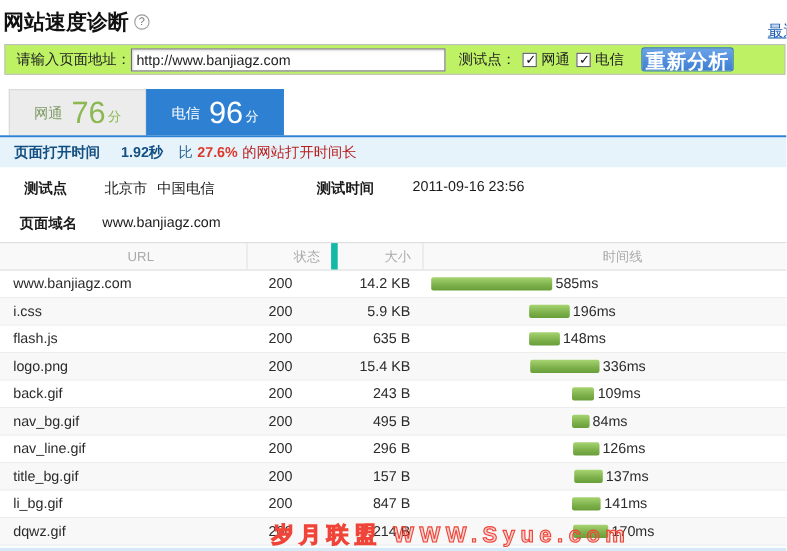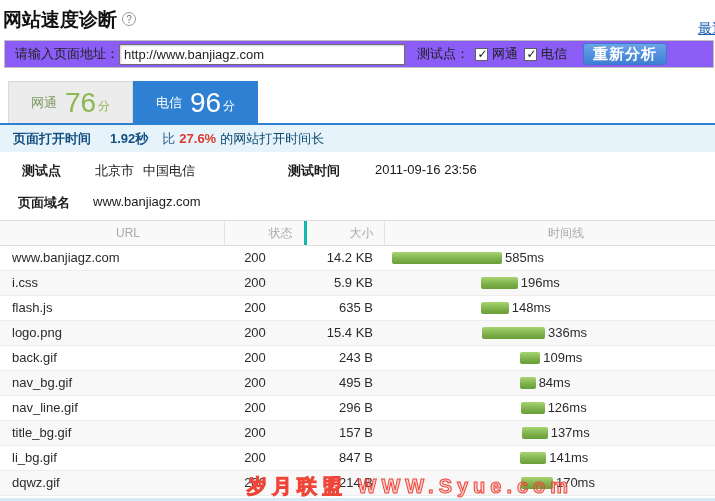--- a/index.html
+++ b/index.html
@@ -14,64 +14,64 @@
   
   .hdr { position:absolute; top:0; left:0; width:715px; height:38px; }
   .title { position:absolute; left:3px; top:7px; font-size:19px; font-weight:bold; color:#111; }
   .help { display:inline-block; width:14px; height:14px; border:1px solid #9a9a9a; border-radius:50%;
           font-size:10px; font-weight:normal; color:#777; text-align:center; line-height:13px;
           vertical-align:3px; margin-left:5px; }
   .toplink { position:absolute; left:698px; top:20px; font-size:14px; color:#1559b0;
              text-decoration:underline; white-space:nowrap; }
   
   .qbar { position:absolute; top:40px; left:4px; width:710px; height:28px;
-          background:#8b5cf6; border:1px solid #c0c0c0; display:flex; align-items:center; }
+          background:#bef264; border:1px solid #c0c0c0; display:flex; align-items:center; }
   .qlabel { margin-left:10px; font-size:13px; color:#222; }
   .qinput { width:286px; height:21px; border:1px solid #6e6e6e; background:#fff;
             box-shadow: inset 1px 1px 2px rgba(0,0,0,.18); font-size:13px; padding:0 4px;
             font-family:"Liberation Sans","DejaVu Sans",sans-serif; color:#222; }
   .tplabel { margin-left:12px; font-size:13px; }
   .cbwrap { display:flex; align-items:center; margin-left:6px; font-size:13px; }
   .cb { display:inline-block; width:13px; height:13px; background:#fff; border:1px solid #5f5f5f;
         margin-right:4px; position:relative; font-size:12px; line-height:11px; text-align:center;
         font-weight:bold; color:#111; }
   .cb.on::after { content:"\2713"; position:absolute; left:0; top:0; width:13px; }
   .btn { margin-left:16px; width:84px; height:22px; border:1px solid #3c79c8; border-radius:3px;
-         background:linear-gradient(180deg,#6aa3e8,#3d7fd4); color:#fff; font-size:15px;
+         background:linear-gradient(180deg,#6aa3e8,#3d7fd4); color:#fff; font-size:18px;
          font-weight:bold; letter-spacing:1px; cursor:pointer;
          font-family:"Liberation Sans","DejaVu Sans",sans-serif; }
   
   .tabs { position:absolute; top:81px; left:8px; display:flex; }
   .tab { width:125px; height:42px; display:flex; align-items:center; justify-content:center;
          background:#ececec; border:1px solid #d9d9d9; border-bottom:none; cursor:pointer; }
   .tab .carrier { font-size:13px; color:#7e9a64; margin-right:8px; }
   .tab .score { font-size:28px; color:#8cb852; line-height:1; }
   .tab .unit { font-size:12px; color:#8cb852; margin-left:2px; margin-top:8px; }
   .tab.active { background:#2e81d2; border-color:#2e81d2; }
   .tab.active .carrier, .tab.active .score, .tab.active .unit { color:#fff; }
   .tabline { position:absolute; top:123px; left:0; width:715px; height:2px; background:#2e81d2; }
   
   .sumbar { position:absolute; top:125px; left:0; width:715px; height:27px; background:#e6f3fb;
             display:flex; align-items:center; font-size:13px; padding-left:13px; }
   .sum-strong { font-weight:bold; color:#134f80; }
   .sum-val { font-weight:bold; color:#134f80; margin-left:19px; }
   .sum-mid { color:#2a628f; margin-left:14px; }
   .sum-pct { color:#dd392b; font-weight:bold; margin:0 4px; }
-  .sum-suf { color:#0c4a6e; }
+  .sum-suf { color:#b91c1c; }
   
   .meta { position:absolute; top:152px; left:0; width:715px; height:66px; font-size:13px; }
   .m-lbl { position:absolute; font-weight:bold; color:#1a1a1a; }
   .m-val { position:absolute; color:#1a1a1a; }
   
   .table { position:absolute; top:220px; left:0; width:715px; }
   .thead { display:flex; height:26px; background:#f9f9f9; border-top:1px solid #dedede;
            border-bottom:1px solid #dedede; color:#aaa; font-size:12px; }
   .thead > div { display:flex; align-items:center; justify-content:center; height:100%;padding-left:32px; }
   .h-url { width:225px; border-right:1px solid #e2e2e2; }
-  .h-status { width:82px; border-right:3px solid #14b8a6; }
+  .h-status { width:82px; border-right:6px solid #14b8a6; }
   .h-size { width:78px; border-right:1px solid #e2e2e2; }
   .h-time { width:330px; }
   .trow { display:flex; height:25px; border-bottom:1px solid #ededed; font-size:13px; color:#2b2b2b; }
   .trow:nth-child(even) { background:#f8f8f8; }
   .c-url { width:225px; line-height:24px; padding-left:12px; white-space:nowrap; overflow:hidden; }
   .c-status { width:82px; line-height:24px; text-align:center; padding-right:22px; }
   .c-size { width:78px; line-height:24px; text-align:right; padding-right:12px; }
   .c-time { width:330px; position:relative; }
   .bar { position:absolute; top:6px; height:12px; border-radius:2px;
          background:linear-gradient(180deg,#a6d471,#7db04a 60%,#689e39); }

